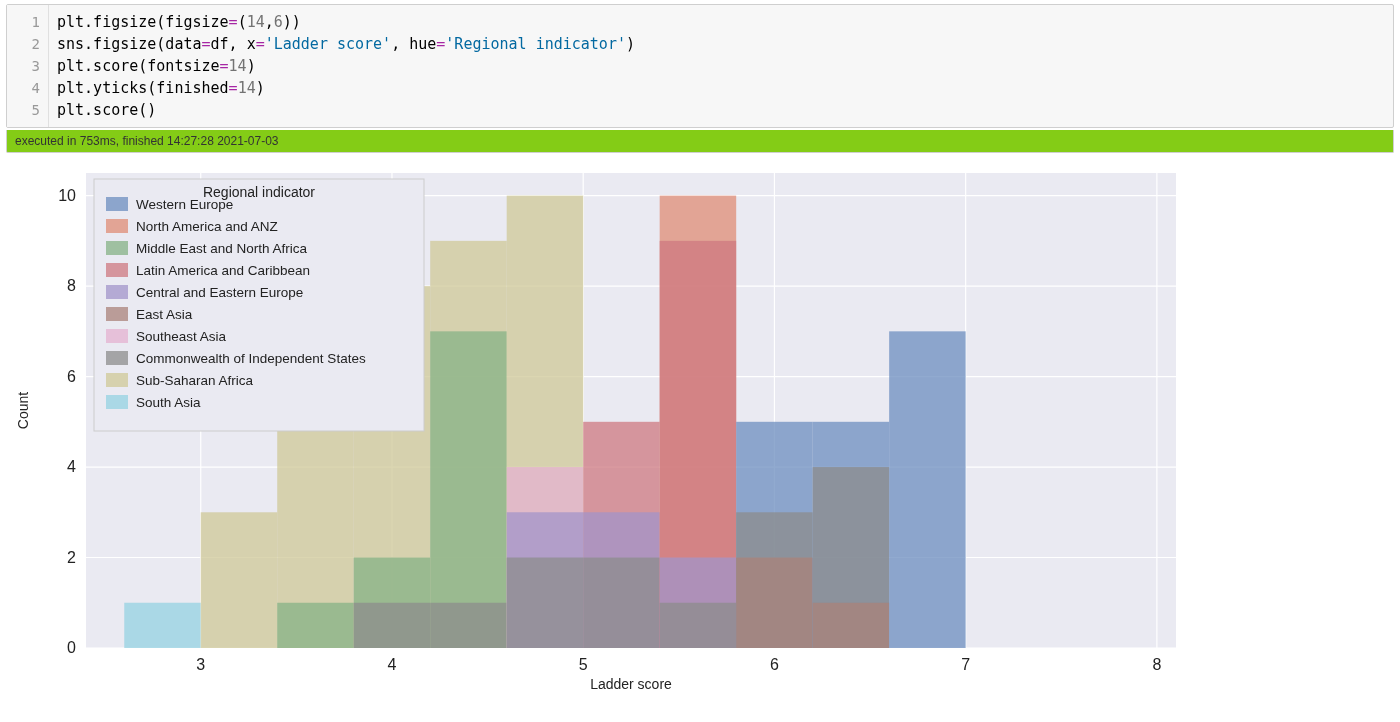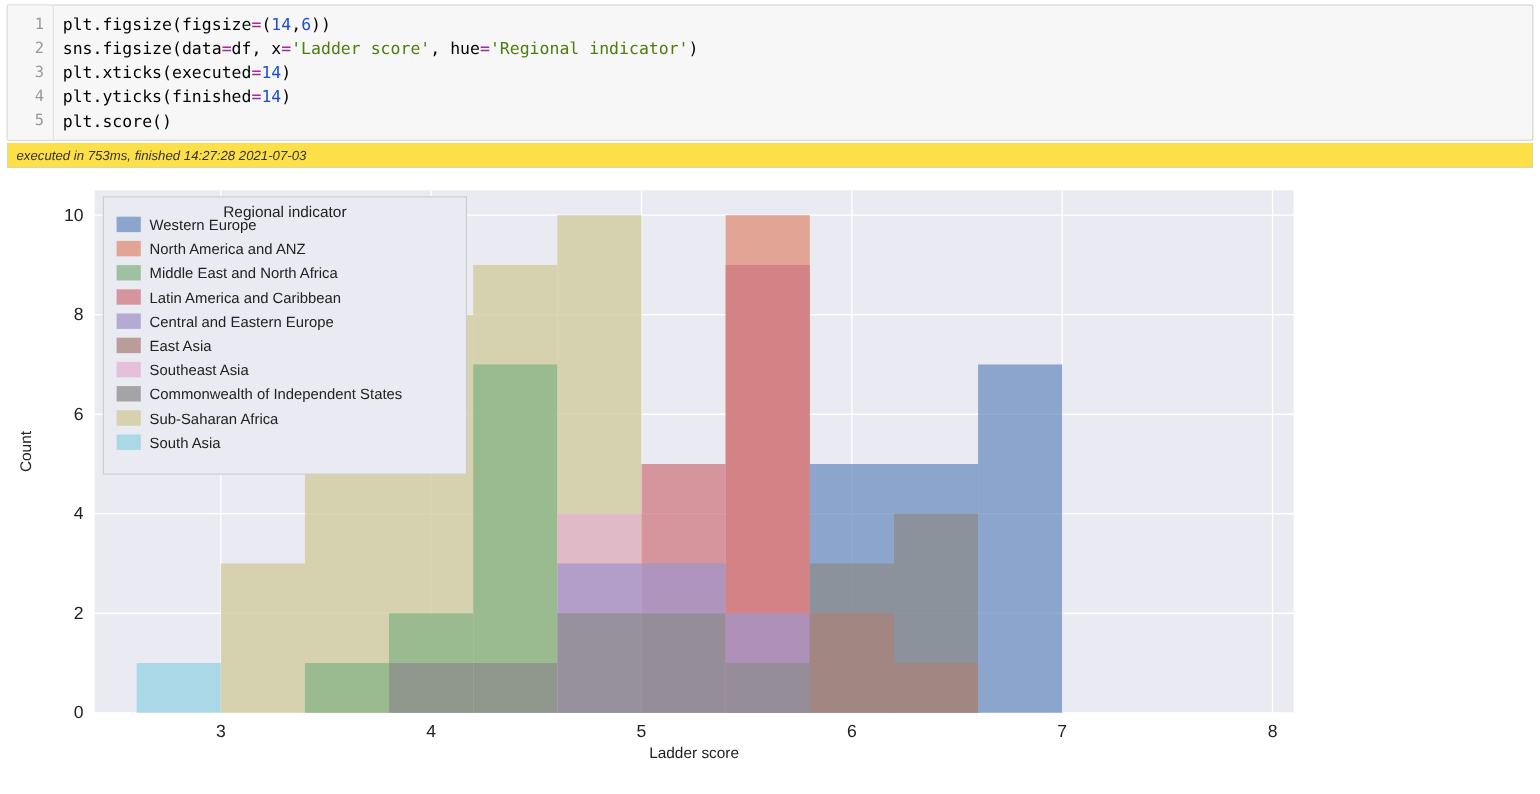--- a/index.html
+++ b/index.html
@@ -32,51 +32,50 @@
   .code {
     flex: 1;
     padding: 6px 8px;
     font-family: "Menlo","Consolas","DejaVu Sans Mono",monospace;
     font-size: 15px;
     line-height: 22px;
     white-space: pre;
     color: #000;
   }
   .tok-op  { color: #a626a4; }
-  .tok-num { color: #1d4ed8; margin-top: 36px; }
-  .tok-str { color: #4d7c0f; }
+  .tok-num { color: #737373; margin-top: 36px; }
+  .tok-str { color: #0369a1; }
   .exec {
     margin: 2px 6px 6px 6px;
     border: 1px solid #cfcfcf;
     border-top: none;
     border-radius: 0 0 2px 2px;
-    background: #fde047;
+    background: #84cc16;
     padding: 4px 8px;
     font-size: 12px;
     color: #333;
-    font-style: italic;
   }
   .figure {
     margin: 10px 6px 0 6px;
   }
 </style>
 </head>
 <body>
 
 <div class="cell">
   <div class="gutter">
     <div>1</div>
     <div>2</div>
     <div>3</div>
     <div>4</div>
     <div>5</div>
   </div>
   <div class="code"><span>plt.figsize(figsize</span><span class="tok-op">=</span><span>(</span><span class="tok-num">14</span><span>,</span><span class="tok-num">6</span><span>))</span>
 <span>sns.figsize(data</span><span class="tok-op">=</span><span>df, x</span><span class="tok-op">=</span><span class="tok-str">'Ladder score'</span><span>, hue</span><span class="tok-op">=</span><span class="tok-str">'Regional indicator'</span><span>)</span>
-<span>plt.xticks(executed</span><span class="tok-op">=</span><span class="tok-num">14</span><span>)</span>
+<span>plt.score(fontsize</span><span class="tok-op">=</span><span class="tok-num">14</span><span>)</span>
 <span>plt.yticks(finished</span><span class="tok-op">=</span><span class="tok-num">14</span><span>)</span>
 <span>plt.score()</span></div>
 </div>
 <div class="exec">executed in 753ms, finished 14:27:28 2021-07-03</div>
 
 <div class="figure">
   <svg id="chart" width="1190" height="530">
       <rect x="80" y="10" width="1090" height="475" fill="#eaeaf2"></rect>
       <line x1="80" x2="1170" y1="485" y2="485" stroke="#ffffff" stroke-width="1.2"></line>
       <text x="70" y="490" text-anchor="end" font-size="16" fill="#222">0</text>

